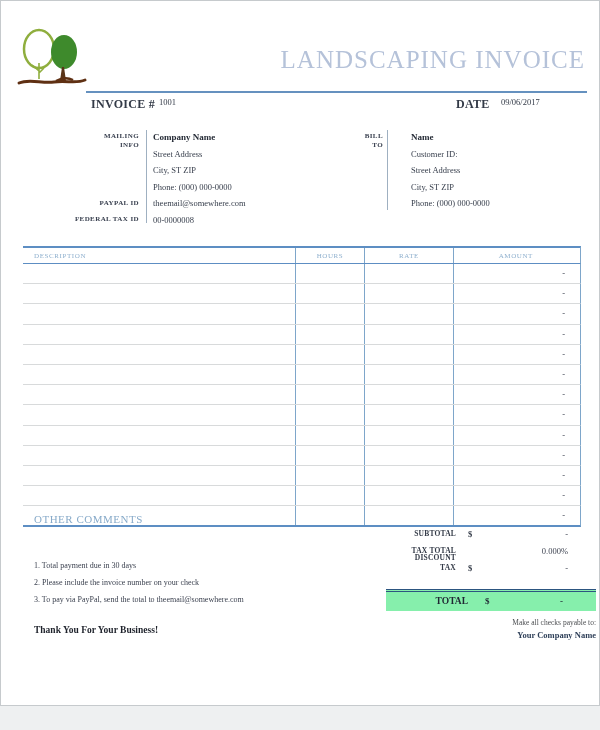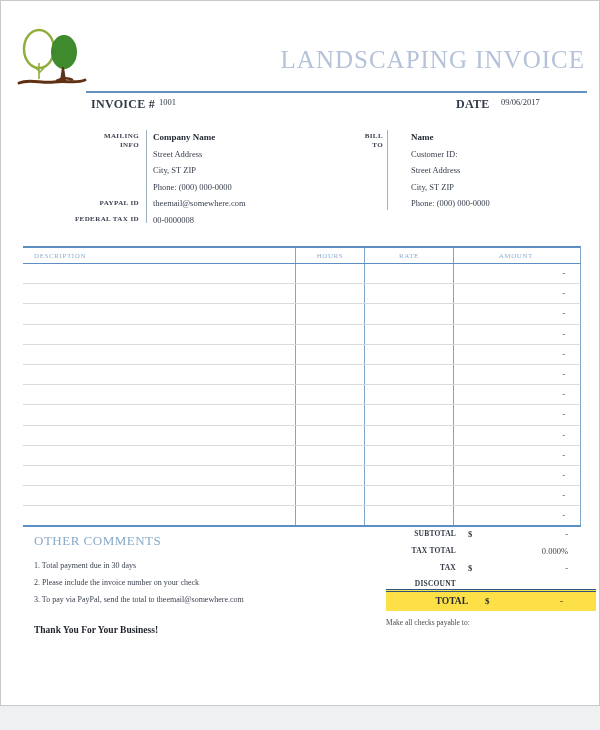--- a/index.html
+++ b/index.html
@@ -35,30 +35,30 @@
   .td{box-sizing:border-box;font-size:8.5px;padding-top:4px;color:#3f4452;}
   .td-desc{padding-left:11px;}
   .td-hours,.td-rate{text-align:center;}
   .td-amount{text-align:right;padding-right:16px;}
 
   
   .tot-row{position:absolute;left:0;width:593px;height:12px;}
   .tot-label{position:absolute;right:138px;top:0;font-size:7.5px;font-weight:bold;color:#333a47;letter-spacing:.2px;}
   .tot-cur{position:absolute;left:467px;top:0;font-size:8.5px;font-weight:bold;color:#333a47;}
   .tot-val{position:absolute;right:26px;top:0;font-size:8.5px;color:#3f4452;}
-  .total-box{position:absolute;left:385px;width:210px;top:588px;height:19px;background:#fde047;border-top:3px double #2c5580;}
+  .total-box{position:absolute;left:385px;width:210px;top:588px;height:19px;background:#86efac;border-top:3px double #2c5580;}
   .total-label{position:absolute;right:128px;top:4px;font-size:9.5px;font-weight:bold;color:#1f2733;}
   .total-cur{position:absolute;left:99px;top:4px;font-size:9px;font-weight:bold;color:#1f2733;}
   .total-val{position:absolute;right:33px;top:4px;font-size:9px;font-weight:bold;color:#1f2733;}
 
   
-  .comments-title{left:33px;top:532px;font-size:13px;color:#87aac9;letter-spacing:.5px;}
+  .comments-title{left:33px;top:512px;font-size:11px;color:#87aac9;letter-spacing:.5px;}
   .comment{left:33px;font-size:8px;color:#3c4250;}
   .thanks{left:33px;top:624px;font-size:9.5px;font-weight:bold;color:#1e222b;}
-  .checks{left:385px;width:210px;top:616px;text-align:left;}
+  .checks{left:385px;width:210px;top:616px;text-align:right;}
   .checks-1{font-size:7.5px;color:#4c4e51;line-height:12px;}
   .checks-2{font-size:8.5px;font-weight:bold;color:#2e3f58;line-height:12px;}
 </style>
 </head>
 <body>
 
 <div class="page">
 
   <div class="abs logo">
     <svg width="74" height="66" viewBox="0 0 74 66">
@@ -212,32 +212,33 @@
   </div>
   <div class="tot-row" style="top:545px;">
     <span class="tot-label">TAX TOTAL</span>
     <span class="tot-val">0.000%</span>
   </div>
   <div class="tot-row" style="top:562px;">
     <span class="tot-label">TAX</span>
     <span class="tot-cur">$</span>
     <span class="tot-val">-</span>
   </div>
-  <div class="tot-row" style="top:578px;">
+  <div class="tot-row" style="top:552px;">
     <span class="tot-label">DISCOUNT</span>
   </div>
   <div class="total-box">
     <span class="total-label">TOTAL</span>
     <span class="total-cur">$</span>
     <span class="total-val">-</span>
   </div>
 
   <div class="abs comments-title">OTHER COMMENTS</div>
   <div class="abs comment" style="top:560px;">1. Total payment due in 30 days</div>
   <div class="abs comment" style="top:577px;">2. Please include the invoice number on your check</div>
   <div class="abs comment" style="top:594px;">3. To pay via PayPal, send the total to theemail@somewhere.com</div>
 
   <div class="abs thanks">Thank You For Your Business!</div>
   <div class="abs checks">
     <div class="checks-1">Make all checks payable to:</div>
+    <div class="checks-2">Your Company Name</div>
   </div>
 
 </div>
 
 </body></html>

